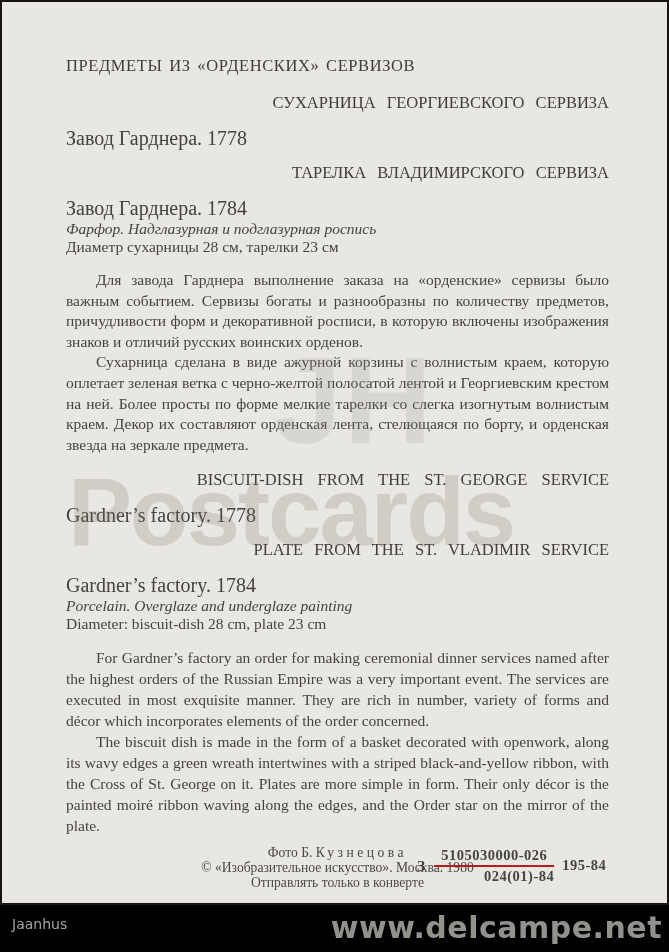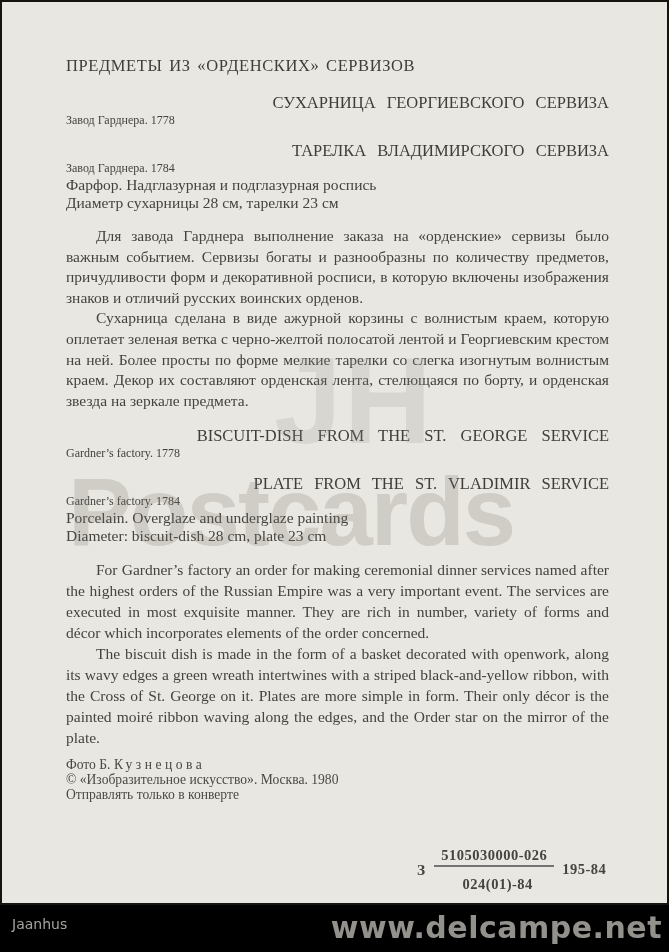--- a/index.html
+++ b/index.html
@@ -15,40 +15,40 @@
   .content{
     position:absolute;left:0;top:0;width:669px;box-sizing:border-box;
     padding:54px 62px 0 64px;color:#45433e;
   }
   .ru-title{
     font-size:16.5px;letter-spacing:0.6px;word-spacing:2px;color:#403e39;
     margin:0 0 17px 0;white-space:nowrap;
   }
   .entry-title{font-size:16.5px;word-spacing:7px;color:#403e39;margin:0;white-space:nowrap;text-align:right;}
   .entry-title.wide{word-spacing:10px;}
-  .entry-sub{font-size:12px;margin:0 0 0 0;}
+  .entry-sub{font-size:20px;margin:14px 0 0 0;}
   .gap-after{margin-bottom:13px;}
-  .material{font-size:15.5px;margin:0;}
+  .material{font-size:15.5px;font-style:italic;margin:0;}
   .dims{font-size:15.5px;margin:0 0 14px 0;}
   .para{
     font-size:15.5px;line-height:20.6px;text-align:justify;text-indent:30px;margin:0;
   }
   .para.en{line-height:21px;}
   .en-block{margin-top:15px;}
   .credits{margin-top:9px;font-size:13.6px;line-height:15px;color:#4a4842;}
-  .credits p{margin:0;}
+  .credits p{margin:0;text-align:center;}
   .photographer{letter-spacing:3.5px;}
   .catalog{
     position:absolute;left:415px;top:845px;display:flex;align-items:center;
     font-weight:bold;font-size:14.5px;color:#46443e;
   }
   .catalog .prefix{margin-right:9px;font-size:15.5px;}
   .frac{text-align:center;line-height:1.15;}
-  .frac .num{padding:0 7px 1px 7px;border-bottom:2px solid #737373;letter-spacing:0.5px;}
-  .frac .den{padding-top:9px;letter-spacing:0.5px;text-align:center;padding-left:7px;}
+  .frac .num{padding:0 7px 1px 7px;border-bottom:2px solid #b91c1c;letter-spacing:0.5px;}
+  .frac .den{padding-top:1px;letter-spacing:0.5px;text-align:right;padding-left:7px;}
   .catalog .suffix{margin-left:8px;letter-spacing:0.5px;}
   .wm{
     position:absolute;pointer-events:none;font-family:"Liberation Sans",sans-serif;
     font-weight:bold;line-height:1;user-select:none;
   }
   .wm-initials{
     left:272px;top:338px;font-size:122px;color:rgba(150,148,140,0.20);letter-spacing:2px;
   }
   .wm-site{
     left:66px;top:462px;font-size:96px;color:rgba(118,115,108,0.22);letter-spacing:-2px;

